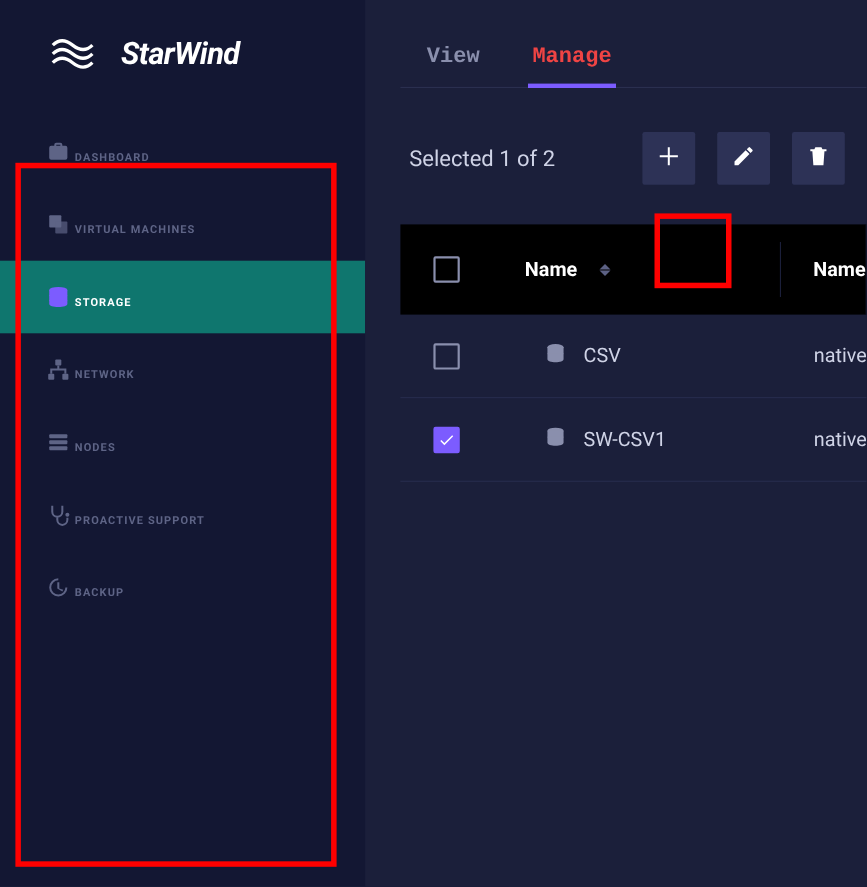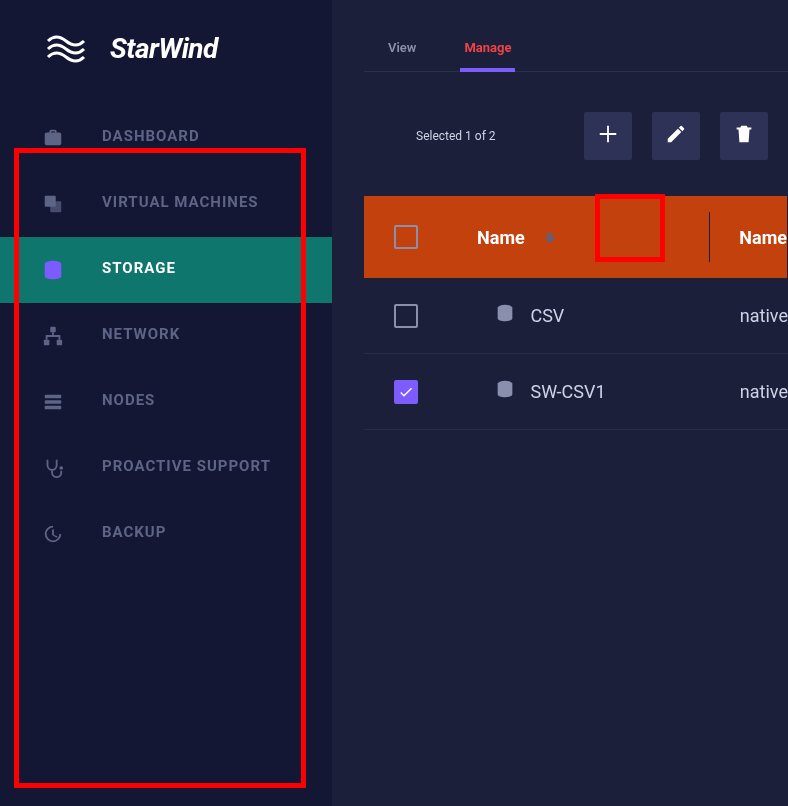--- a/index.html
+++ b/index.html
@@ -44,26 +44,26 @@
     font-style: italic;
     color: #ffffff;
     letter-spacing: -0.5px;
   }
   .nav {
     display: flex;
     flex-direction: column;
   }
   .nav-item {
     display: flex;
-    align-items: flex-start;
-    gap: 38px;
+    align-items: flex-end;
+    gap: 4px;
     padding: 22px 30px 22px 42px;
     cursor: pointer;
     color: #5e6486;
-    font-size: 15px;
+    font-size: 10px;
     font-weight: 700;
     letter-spacing: 1px;
   }
   .nav-item.active {
     background: #0f766e;
     color: #ffffff;
   }
   .nav-item.active .nav-icon svg { fill: #7c5cff; }
   .nav-icon {
     width: 22px;
@@ -85,48 +85,48 @@
     overflow: hidden;
   }
   .tabs {
     display: flex;
     gap: 40px;
     border-bottom: 1px solid #2a2f4f;
     padding-left: 20px;
   }
   .tab {
     padding: 16px 4px;
-    font-size: 13px;
+    font-size: 20px;
     font-weight: 600;
     color: #8a8fad;
     cursor: pointer;
     position: relative;
+    font-family: Liberation Mono, monospace;
   }
   .tab.active {
     color: #ef4444;
     font-weight: 700;
   }
   .tab.active::after {
     content: "";
     position: absolute;
     left: 0; right: 0; bottom: -1px;
     height: 4px;
     background: #7c5cff;
   }
 
   .toolbar {
     display: flex;
     align-items: center;
     padding: 40px 20px 36px 8px;
     gap: 20px;
   }
   .toolbar-status {
-    font-size: 12px;
+    font-size: 20px;
     color: #cfd3e6;
-    margin-left: 44px;
   }
   .spacer { flex: 1; }
   .toolbar-btns { display: flex; gap: 20px; align-items: center; }
   .icon-btn {
     width: 48px;
     height: 48px;
     background: #2d3256;
     display: flex;
     align-items: center;
     justify-content: center;
@@ -134,21 +134,21 @@
     border-radius: 2px;
   }
   .icon-btn svg { width: 22px; height: 22px; fill: #ffffff; }
 
   
   .table {
     display: flex;
     flex-direction: column;
   }
   .thead {
-    background: #c2410c;
+    background: #000000;
     display: flex;
     align-items: center;
     height: 82px;
     border-right: 1px solid #1b1f3a;
     gap: 24px;
   }
   .th, .td {
     display: flex;
     align-items: center;
     gap: 14px;

